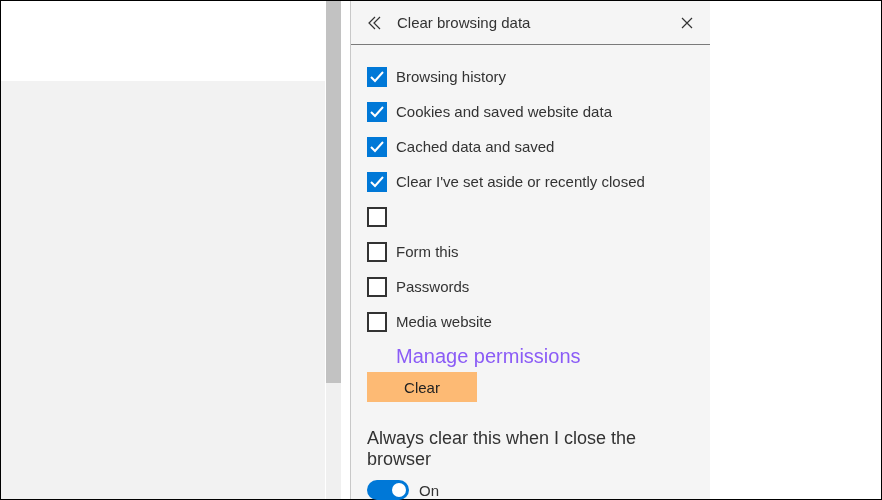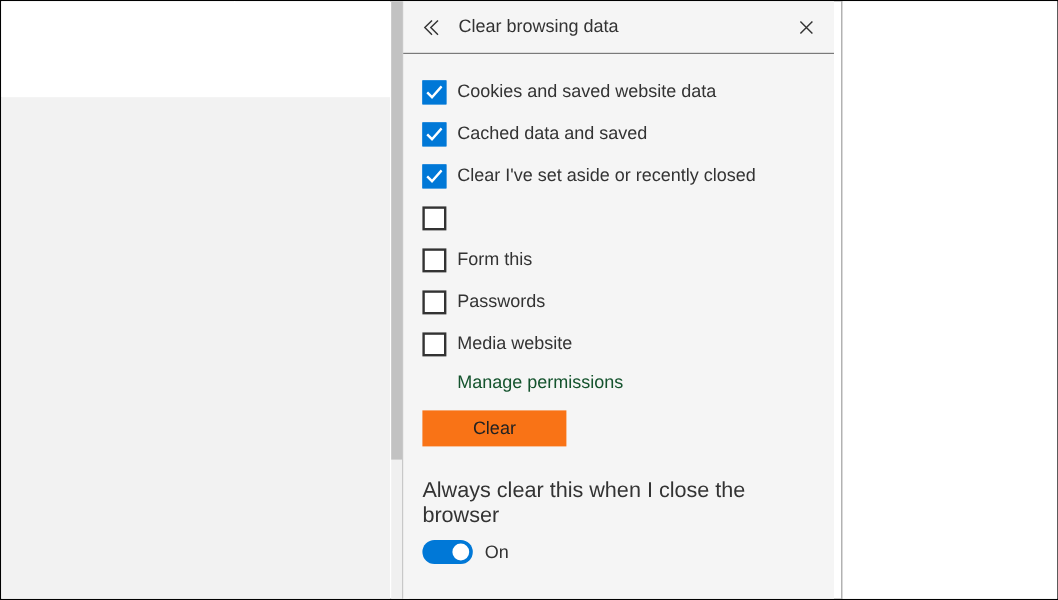--- a/index.html
+++ b/index.html
@@ -36,21 +36,21 @@
       left: 326px; top: 1px; width: 15px; height: 498px;
       background: #f0f0f0;
     }
     .scrollbar-thumb {
       position: absolute;
       left: 326px; top: 1px; width: 15px; height: 382px;
       background: #c2c2c2;
     }
     .panel {
       position: absolute;
-      left: 335px; top: 1px; width: 360px; height: 498px;
+      left: 350px; top: 1px; width: 360px; height: 498px;
       background: #f5f5f5;
       border-left: 1px solid #c8c8c8;
     }
     .panel-right-border {
       position: absolute;
       left: 701px; top: 1px; width: 1px; height: 498px;
       background: #a0a0a0;
     }
     .panel-outer-white {
       position: absolute;
@@ -111,29 +111,29 @@
       left: 1px; top: 2px;
     }
     .item-label {
       margin-left: 9px;
       font-size: 15px;
       color: #333;
     }
     .manage-link {
       margin-left: 29px;
       margin-top: 6px;
-      color: #14532d;
-      font-size: 15px;
+      color: #8b5cf6;
+      font-size: 20px;
       cursor: pointer;
       display: inline-block;
     }
     .clear-btn {
-      margin-top: 14px;
-      width: 120px; height: 30px;
-      background: #f97316;
+      margin-top: 4px;
+      width: 110px; height: 30px;
+      background: #fdba74;
       border: none;
       font-size: 15px;
       color: #222;
       cursor: pointer;
     }
     .always-label {
       margin-top: 26px;
       font-size: 18px;
       color: #333;
     }
@@ -185,20 +185,28 @@
     <div class="panel-title">Clear browsing data</div>
     <div class="close-icon">
       <svg width="12" height="12" viewBox="0 0 12 12">
         <path d="M1 1 L11 11 M11 1 L1 11" stroke="#333" stroke-width="1.2"></path>
       </svg>
     </div>
   </div>
 
   <div class="items">
 
+    <div class="item-row">
+      <div class="checkbox checked">
+        <svg width="14" height="12" viewBox="0 0 14 12">
+            <path d="M1 6 L5 10 L13 1" stroke="#fff" stroke-width="2" fill="none"></path>
+          </svg>
+      </div>
+      <span class="item-label">Browsing history</span>
+    </div>
 
     <div class="item-row">
       <div class="checkbox checked">
         <svg width="14" height="12" viewBox="0 0 14 12">
             <path d="M1 6 L5 10 L13 1" stroke="#fff" stroke-width="2" fill="none"></path>
           </svg>
       </div>
       <span class="item-label">Cookies and saved website data</span>
     </div>
 

